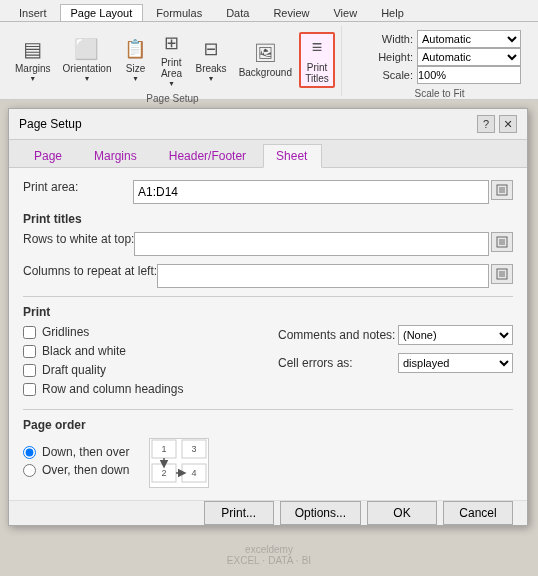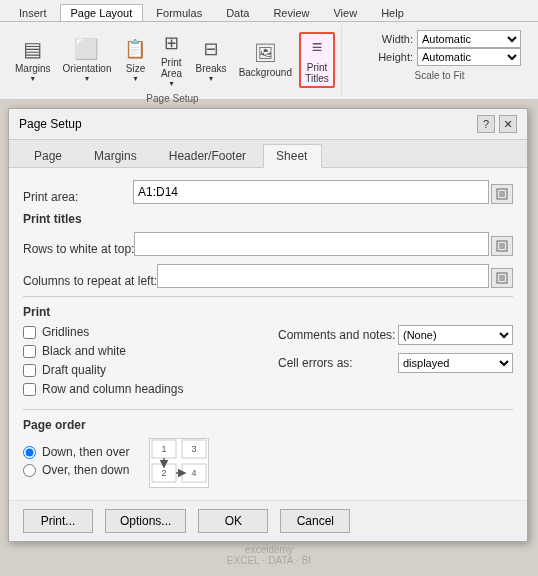--- a/index.html
+++ b/index.html
@@ -189,41 +189,41 @@
     }
 
     .dialog-tab {
       padding: 4px 14px;
       font-size: 12px;
       cursor: pointer;
       border: 1px solid transparent;
       border-bottom: none;
       margin-right: 2px;
       background: transparent;
-      color: #404040;
+      color: #a21caf;
     }
 
     .dialog-tab.active {
       background: #f5f5f5;
       border-color: #ccc;
       border-bottom: 1px solid #f5f5f5;
       margin-bottom: -1px;
       position: relative;
       z-index: 1;
       padding-left: 12px;
     }
 
     
     .dialog-body {
       padding: 12px 14px;
     }
 
     .field-row {
       display: flex;
-      align-items: flex-end;
+      align-items: flex-start;
       margin-bottom: 8px;
     }
 
     .field-label {
       font-size: 12px;
       color: #333;
       min-width: 110px;
     }
 
     .field-input {
@@ -344,23 +344,23 @@
       background: white;
       display: flex;
       align-items: center;
       justify-content: center;
       position: relative;
     }
 
     
     .dialog-footer {
       display: flex;
-      justify-content: flex-start;
-      gap: 12px;
-      padding: 8px 14px;
+      justify-content: flex-end;
+      gap: 6px;
+      padding: 0 14px;
       border-top: 1px solid #ddd;
       background: #f0f0f0;
     }
 
     .footer-btn {
       padding: 4px 14px;
       font-size: 12px;
       border: 1px solid #aaa;
       background: #e8e8e8;
       cursor: pointer;
@@ -451,20 +451,24 @@
           <select class="ribbon-select">
             <option>Automatic</option>
           </select>
         </div>
         <div class="ribbon-field-row">
           <label>Height:</label>
           <select class="ribbon-select">
             <option>Automatic</option>
           </select>
         </div>
+        <div class="ribbon-field-row">
+          <label>Scale:</label>
+          <input type="text" class="ribbon-select" value="100%" style="">
+        </div>
       </div>
       <div class="ribbon-group-label">Scale to Fit</div>
     </div>
   </div>
 </div>
 
 <div class="dialog">
 
   <div class="dialog-title-bar">
     <span class="dialog-title">Page Setup</span>

